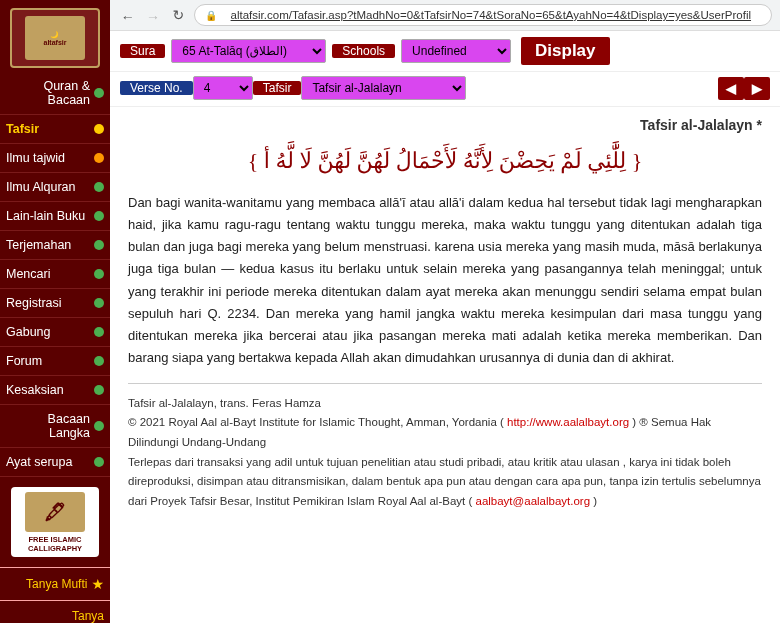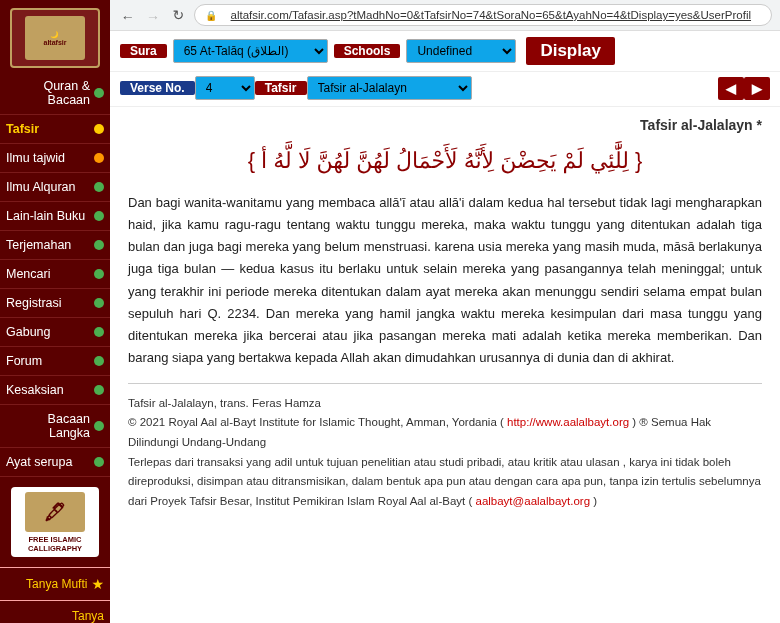--- a/index.html
+++ b/index.html
@@ -144,31 +144,31 @@
       background: #fff;
       padding: 6px 10px;
       gap: 6px;
       border-bottom: 1px solid #eee;
     }
     .ctrl-label {
       background: #8b0000;
       color: #fff;
       padding: 0 10px;
       font-size: 12px;
-      font-weight: bold;
+      font-weight: normal;
       border-radius: 2px;
       white-space: nowrap;
     }
     .ctrl-label.blue { background: #1a3a8a; }
     .ctrl-select {
       border: 1px solid #aaa;
       padding: 3px 6px;
       font-size: 12px;
       border-radius: 2px;
-      background: #0ea5e9;
+      background: #d946ef;
       cursor: pointer;
     }
     .ctrl-select-wide { min-width: 155px; }
     .ctrl-select-school { min-width: 110px; }
     .ctrl-select-tafsir { min-width: 165px; }
     .ctrl-select-verse { min-width: 60px; }
     .display-btn {
       background: #8b0000;
       color: #fff;
       border: none;
@@ -204,21 +204,21 @@
       color: #333;
       margin-bottom: 10px;
     }
     .arabic-text {
       text-align: center;
       font-size: 22px;
       color: #8b0000;
       margin-bottom: 14px;
       direction: rtl;
       line-height: 1.6;
-      font-family: Liberation Sans, sans-serif;
+      font-family: Liberation Serif, serif;
     }
     .tafsir-body {
       font-size: 13px;
       color: #222;
       line-height: 1.7;
       text-align: justify;
       margin-bottom: 14px;
     }
     .underline-red {
       text-decoration-color: #c00;

